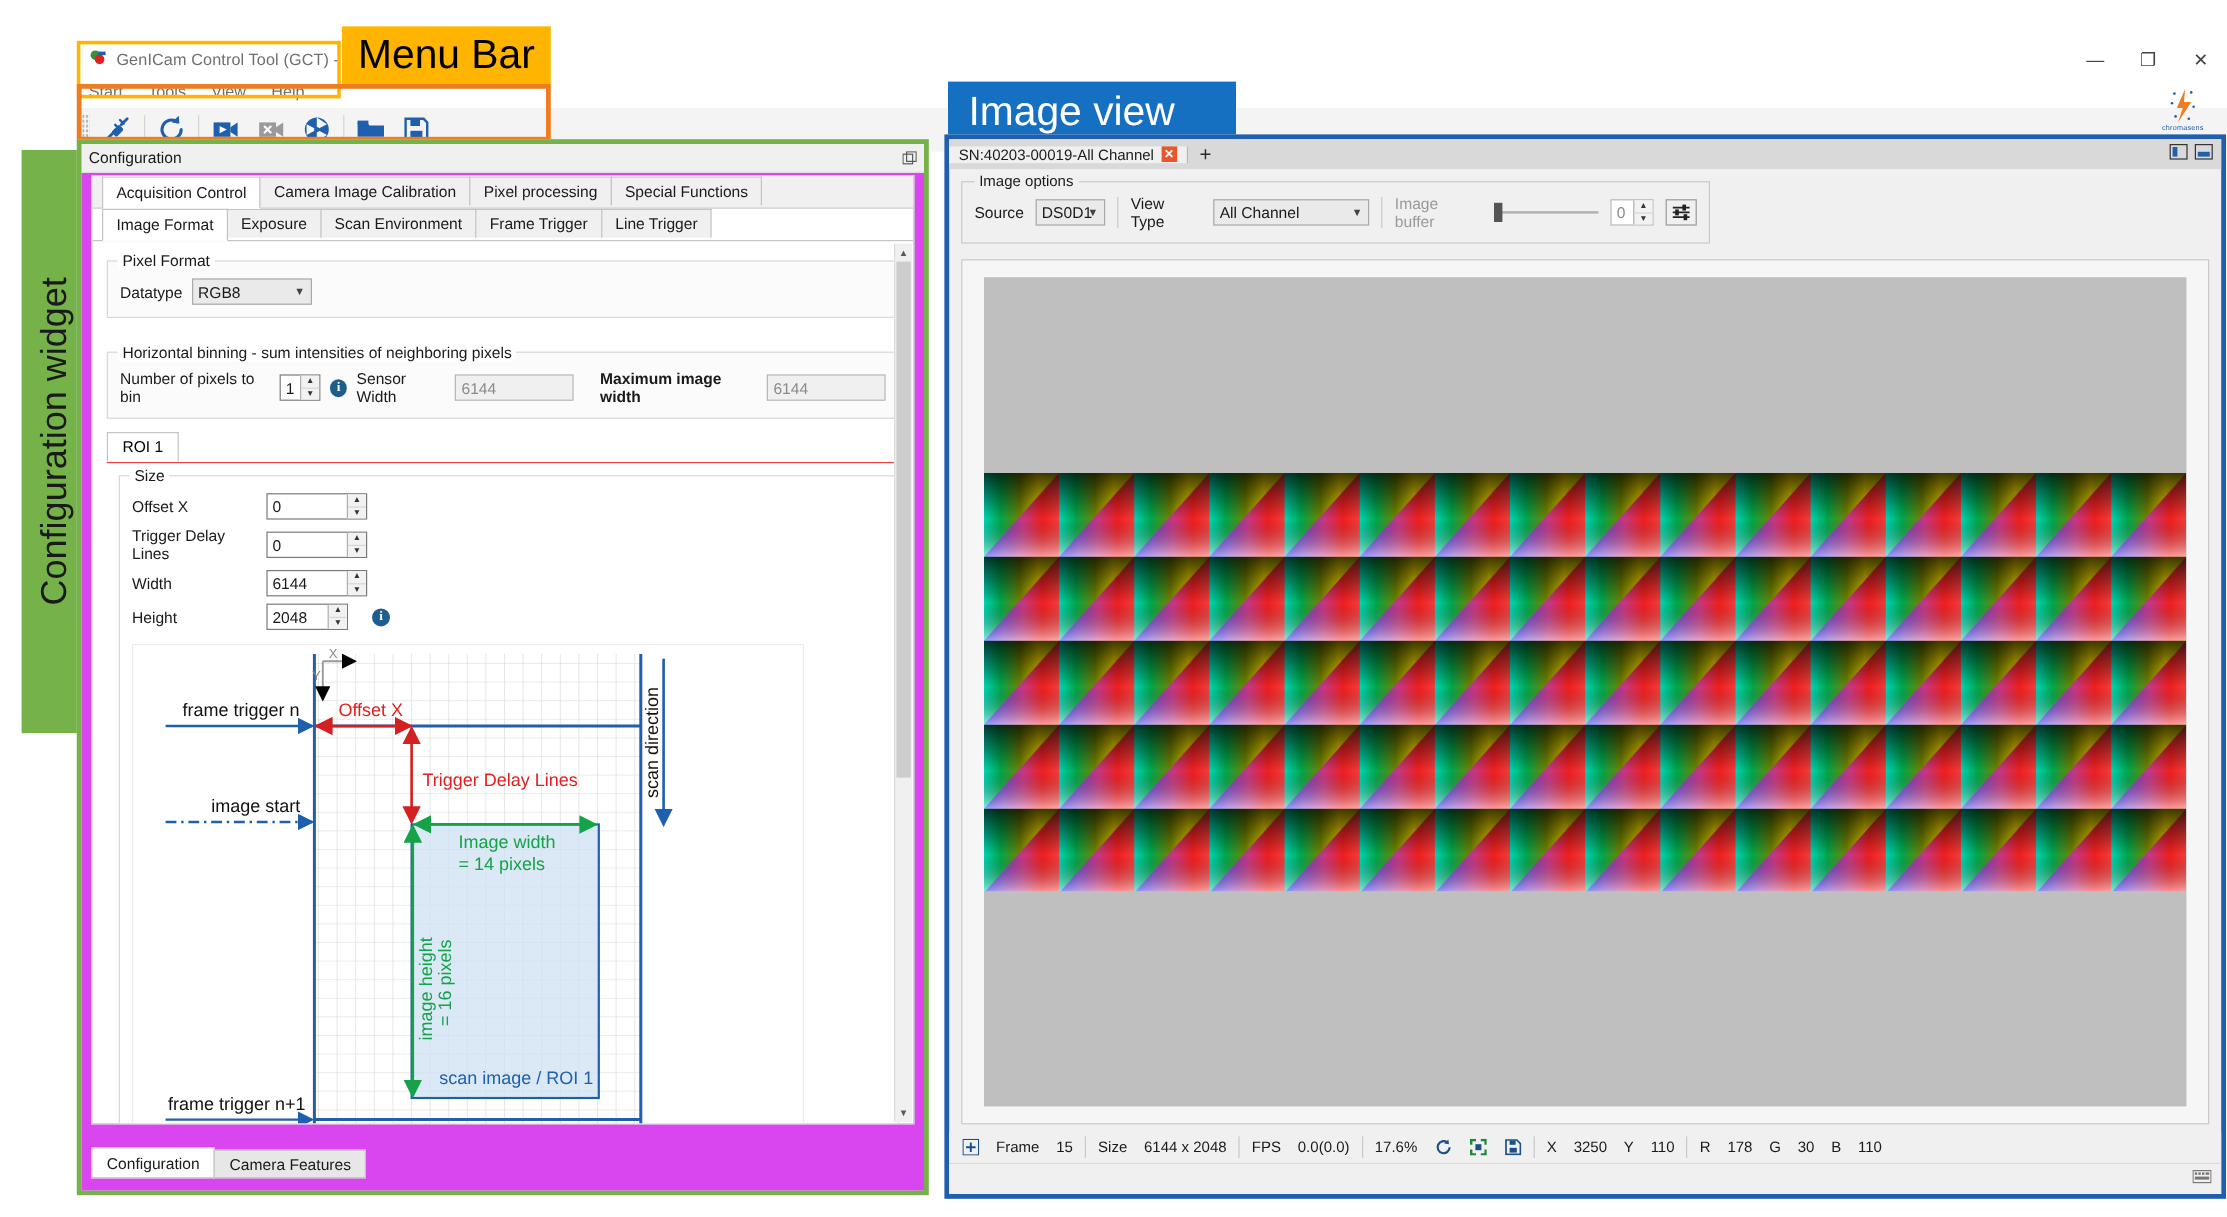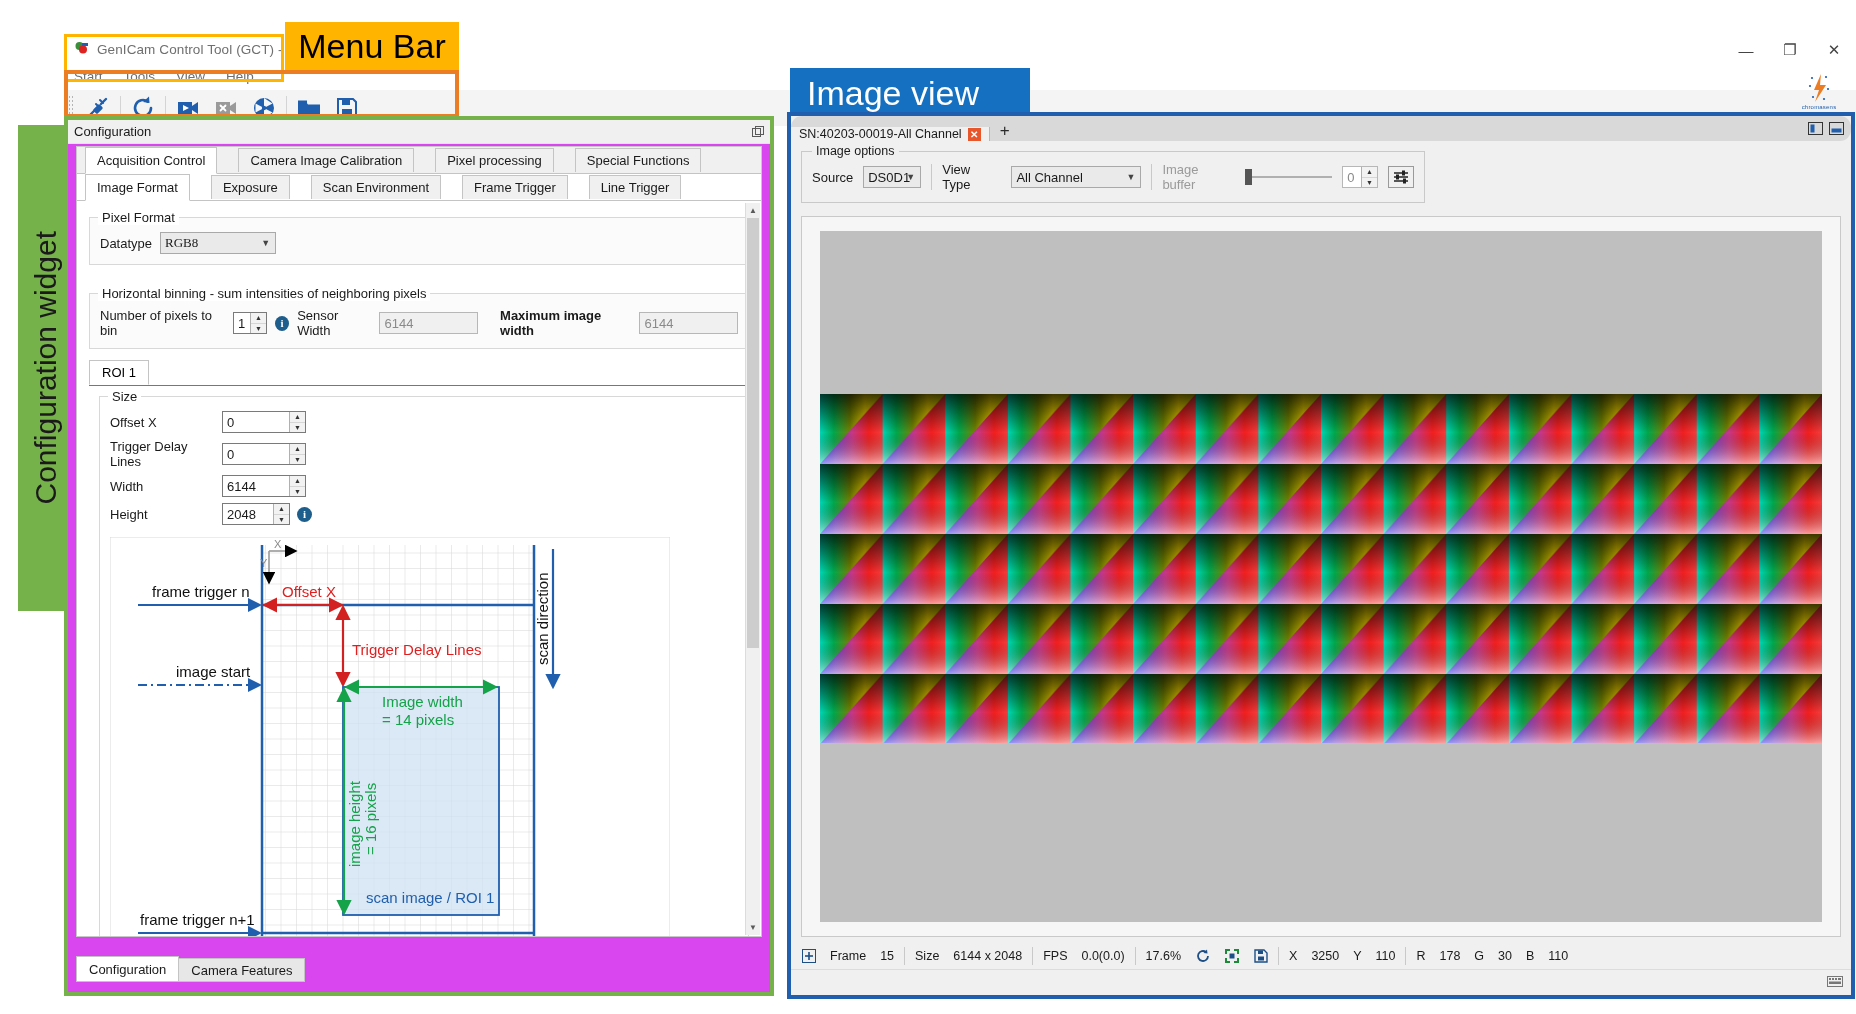--- a/index.html
+++ b/index.html
@@ -77,22 +77,22 @@
   .cfg-inner { position: absolute; inset: 0; background: #d946ef; }
   .cfg-header {
     height: 24px; background: #f0f0f0; display: flex; align-items: center;
     padding: 0 6px; font-size: 13px; color: #1a1a1a; border-bottom: 1px solid #e2e2e2;
   }
   .cfg-header .float-ico { margin-left: auto; width: 12px; height: 12px; position: relative; }
 
   .cfg-body { position: absolute; left: 8px; top: 26px; right: 8px; bottom: 55px;
     background: #fff; border: 1px solid #c8c8c8; }
 
-  .tabrow { display: flex; align-items: center; height: 27px; padding-left: 8px;
-    background: #f0f0f0; border-bottom: 1px solid #c4c4c4; gap: 22px; }
+  .tabrow { display: flex; align-items: flex-start; height: 27px; padding-left: 8px;
+    background: #f0f0f0; border-bottom: 1px solid #c4c4c4; }
   .tab {
     height: 24px; padding: 0 11px; font-size: 13px; color: #1a1a1a;
     display: flex; align-items: center; background: #f0f0f0;
     border: 1px solid #c4c4c4; border-bottom: none; margin-right: -1px;
   }
   .tab.active { background: #fff; height: 27px; border-bottom: 1px solid #fff; position: relative; z-index: 2;}
   .tabrow.sub { background: #fff; border-bottom: 1px solid #c4c4c4; }
   .tabrow.sub .tab { background: #f0f0f0; }
   .tabrow.sub .tab.active { background: #fff; }
 
@@ -155,21 +155,21 @@
   .cfg-bottom-tabs { position: absolute; left: 8px; bottom: 10px; display: flex; align-items: flex-end; height: 26px; }
   .bt { height: 24px; padding: 0 12px; font-size: 13px; display: flex; align-items: center;
     background: #e7e7e7; border: 1px solid #c4c4c4; margin-right: -1px; color: #1a1a1a;}
   .bt.active { background: #fff; height: 26px; }
 
   
   .img-frame {
     position: absolute; left: 787px; top: 112px; width: 1068px; height: 887px;
     border: 4px solid #1F5FAE; background: #f0f0f0;
   }
-  .iv-tabbar { height: 25px; background: #d9d9d9; display: flex; align-items: flex-end; border-radius: 11px; }
+  .iv-tabbar { height: 25px; background: #d9d9d9; display: flex; align-items: center; }
   .iv-tab { background: #f0f0f0; border-right: 1px solid #b9b9b9; display: flex; align-items: center;
     gap: 6px; padding: 0 8px; font-size: 12.5px; color: #1a1a1a; }
   .iv-close { width: 13px; height: 13px; background: #E8562B; color: #fff; font-size: 10px;
     display: flex; align-items: center; justify-content: center; font-weight: bold; }
   .iv-plus { width: 30px; display: flex; align-items: center; justify-content: center;
     font-size: 17px; color: #2b2b2b; }
   .iv-right-ico { margin-left: auto; display: flex; align-items: center; gap: 4px; padding-right: 6px; }
 
   .iv-options { position: absolute; left: 10px; top: 35px; right: 10px; height: 52px; }
   .opt-group { position: relative; border: 1px solid #c9c9c9; height: 52px; background: #f0f0f0;
@@ -328,21 +328,21 @@
             <div class="tab">Scan Environment</div>
             <div class="tab">Frame Trigger</div>
             <div class="tab">Line Trigger</div>
           </div>
 
           <div class="group" style="margin-top:16px;">
             <div class="glabel">Pixel Format</div>
             <div class="row">
               <span class="lbl">Datatype</span>
               <span class="combo-wrap">
-                <span class="combo" style="display:inline-flex;align-items:center;width:116px;font-family:Liberation Serif, serif;">RGB8</span>
+                <span class="combo" style="display:inline-flex;align-items:center;width:100px;">RGB8</span>
                 <span class="chev">▼</span>
               </span>
             </div>
           </div>
 
           <div class="group" style="margin-top:28px;">
             <div class="glabel">Horizontal binning - sum intensities of neighboring pixels</div>
             <div class="row">
               <span class="lbl">Number of pixels to bin</span>
               <span class="spin" style="width:36px;">
@@ -395,21 +395,21 @@
                 <span class="spin" style="width:84px;">
                   <span class="v">6144</span>
                   <span class="btns">
                       <i>▲</i>
                       <i>▼</i>
                     </span>
                 </span>
               </span>
 
               <span class="lbl">Height</span>
-              <span style="display:flex;align-items:center;gap:7px;">
+              <span style="display:flex;align-items:center;gap:20px;">
                 <span class="spin" style="width:68px;">
                   <span class="v">2048</span>
                   <span class="btns">
                       <i>▲</i>
                       <i>▼</i>
                     </span>
                 </span>
                 <span class="infoico">i</span>
               </span>
             </div>

